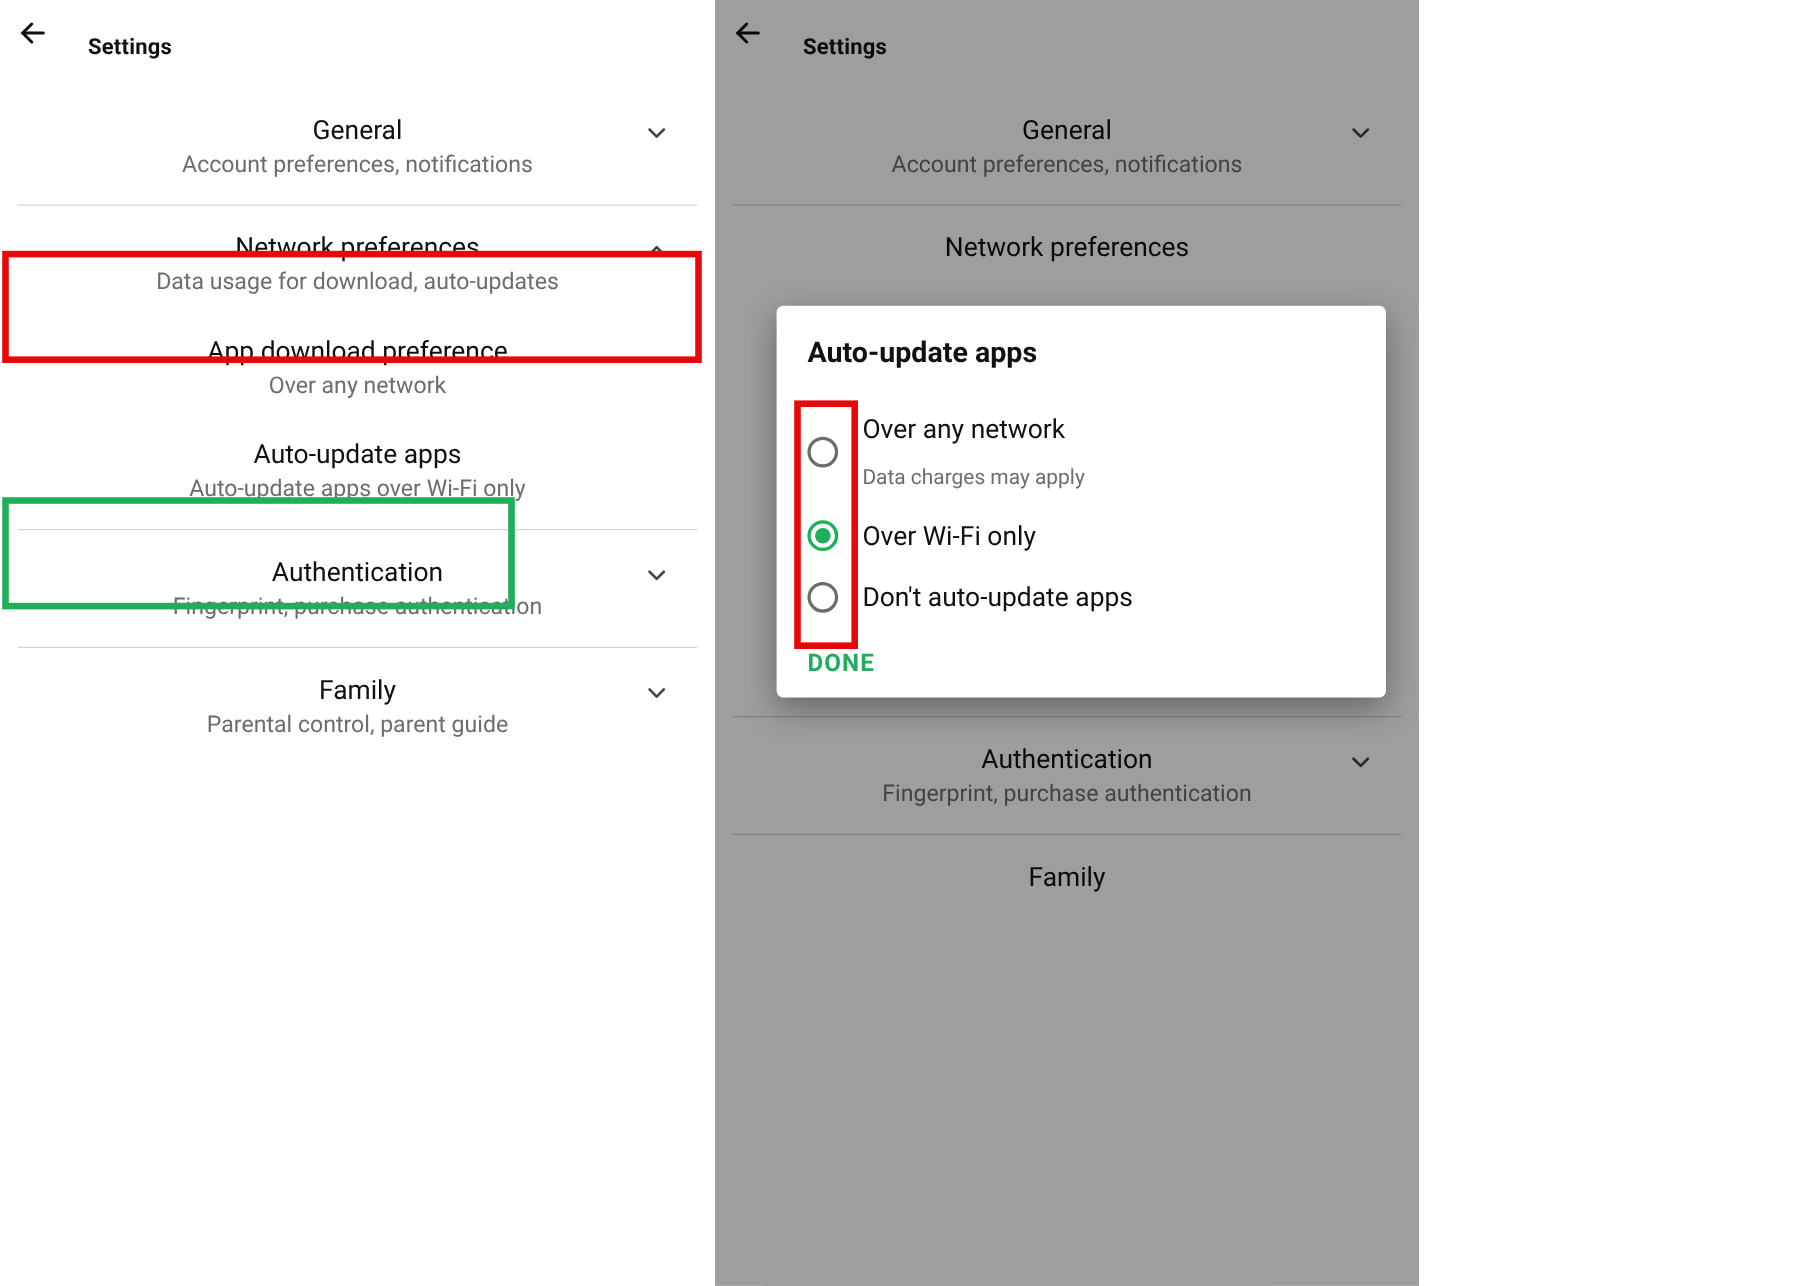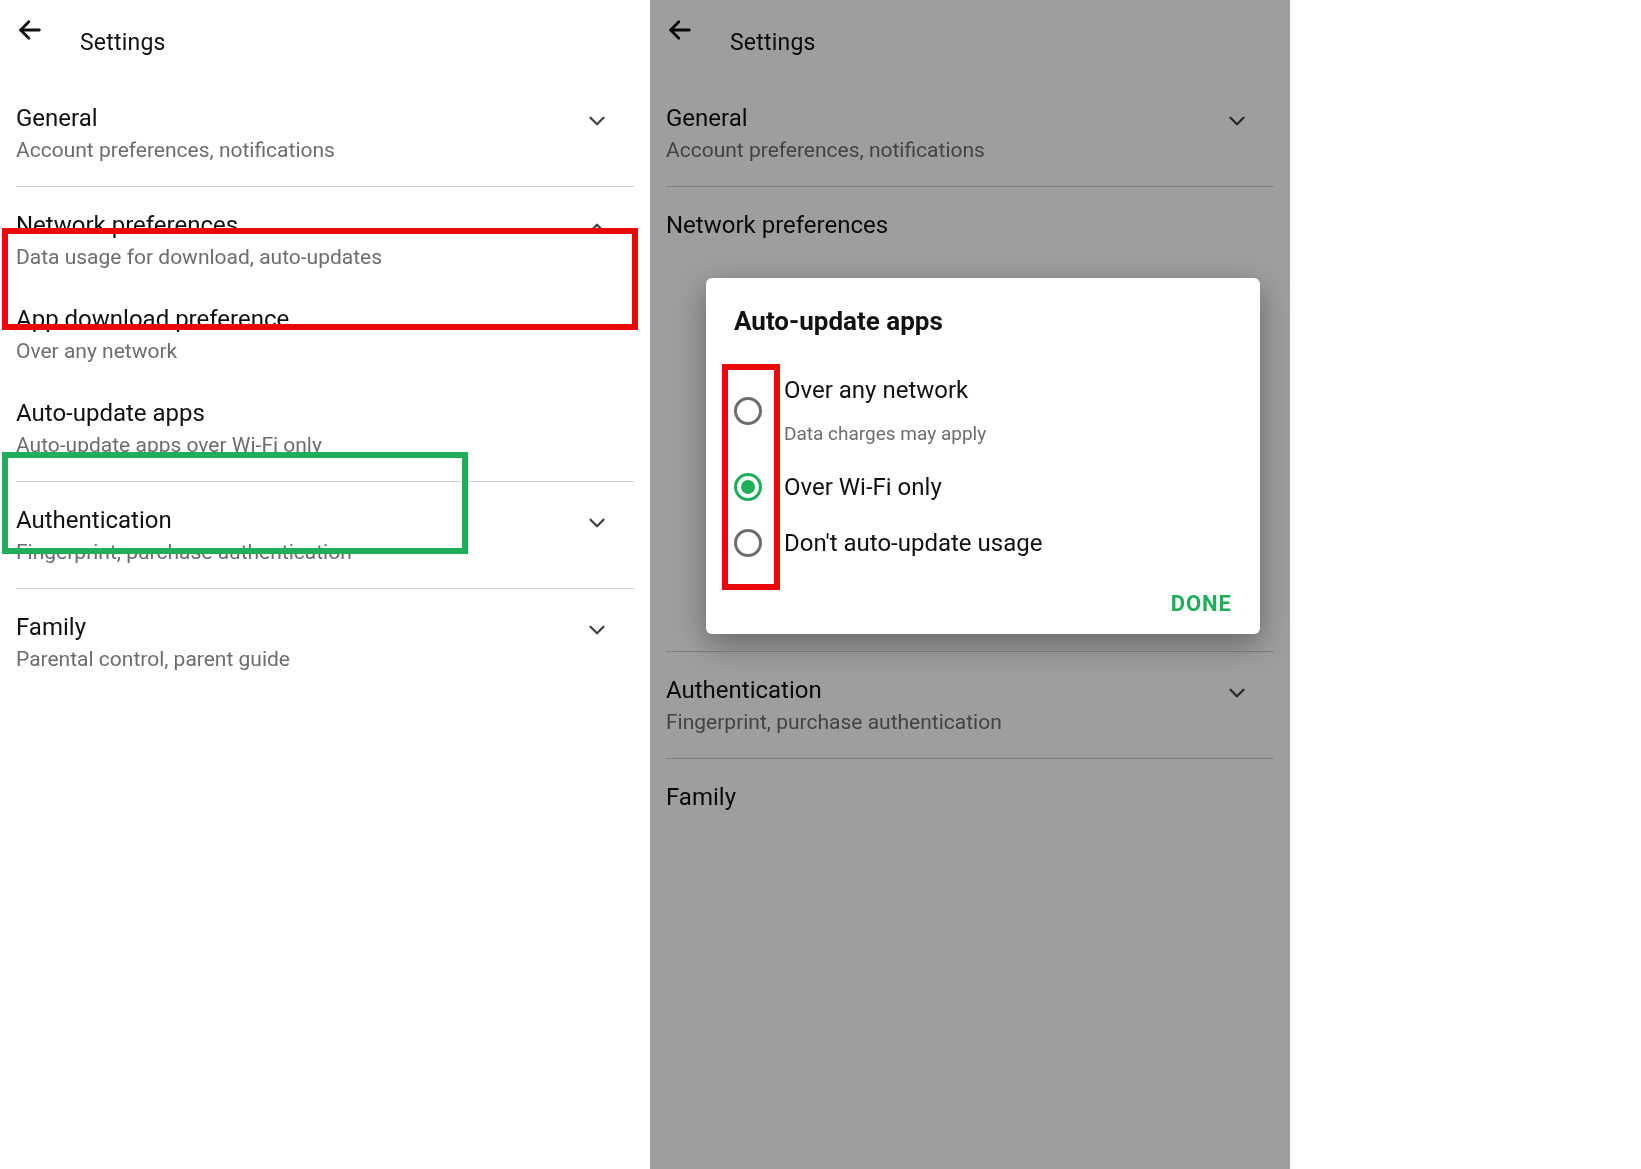--- a/index.html
+++ b/index.html
@@ -28,36 +28,37 @@
   }
   .hdr .back {
     width: 44px;
     height: 44px;
     display: flex;
     align-items: center;
     justify-content: center;
     cursor: pointer;
   }
   .hdr .title {
-    font-size: 23px;
-    font-weight: 400;
+    font-size: 20px;
+    font-weight: 700;
     color: #111;
     margin-left: 28px;
     letter-spacing: .2px;
     margin-top: 24px;
   }
 
   
   .section {
     padding: 0 16px;
   }
   .row {
     position: relative;
     padding: 18px 0 18px 0;
     cursor: pointer;
+    text-align: center;
   }
   .row .t {
     font-size: 24px;
     color: #111;
     font-weight: 400;
   }
   .row .s {
     font-size: 21px;
     color: #6d6d6d;
     margin-top: 6px;
@@ -129,21 +130,21 @@
   .opt .lbl {
     font-size: 24px;
     color: #111;
   }
   .opt .sub {
     font-size: 19px;
     color: #6d6d6d;
     margin-top: 18px;
   }
   .dialog .done {
-    text-align: right;
+    text-align: left;
     padding-top: 20px;
   }
   .dialog .done span {
     font-size: 22px;
     font-weight: 700;
     color: #1fae5a;
     letter-spacing: 1px;
     cursor: pointer;
   }
 
@@ -291,21 +292,21 @@
     <div class="opt selected">
       <div class="radio"></div>
       <div>
         <div class="lbl">Over Wi-Fi only</div>
       </div>
     </div>
 
     <div class="opt">
       <div class="radio"></div>
       <div>
-        <div class="lbl">Don't auto-update usage</div>
+        <div class="lbl">Don't auto-update apps</div>
       </div>
     </div>
 
     <div class="done">
       <span>DONE</span>
     </div>
 
     <div class="hl-red" style="left:16px; top:86px; width:58px; height:226px;"></div>
   </div>
 </div>

